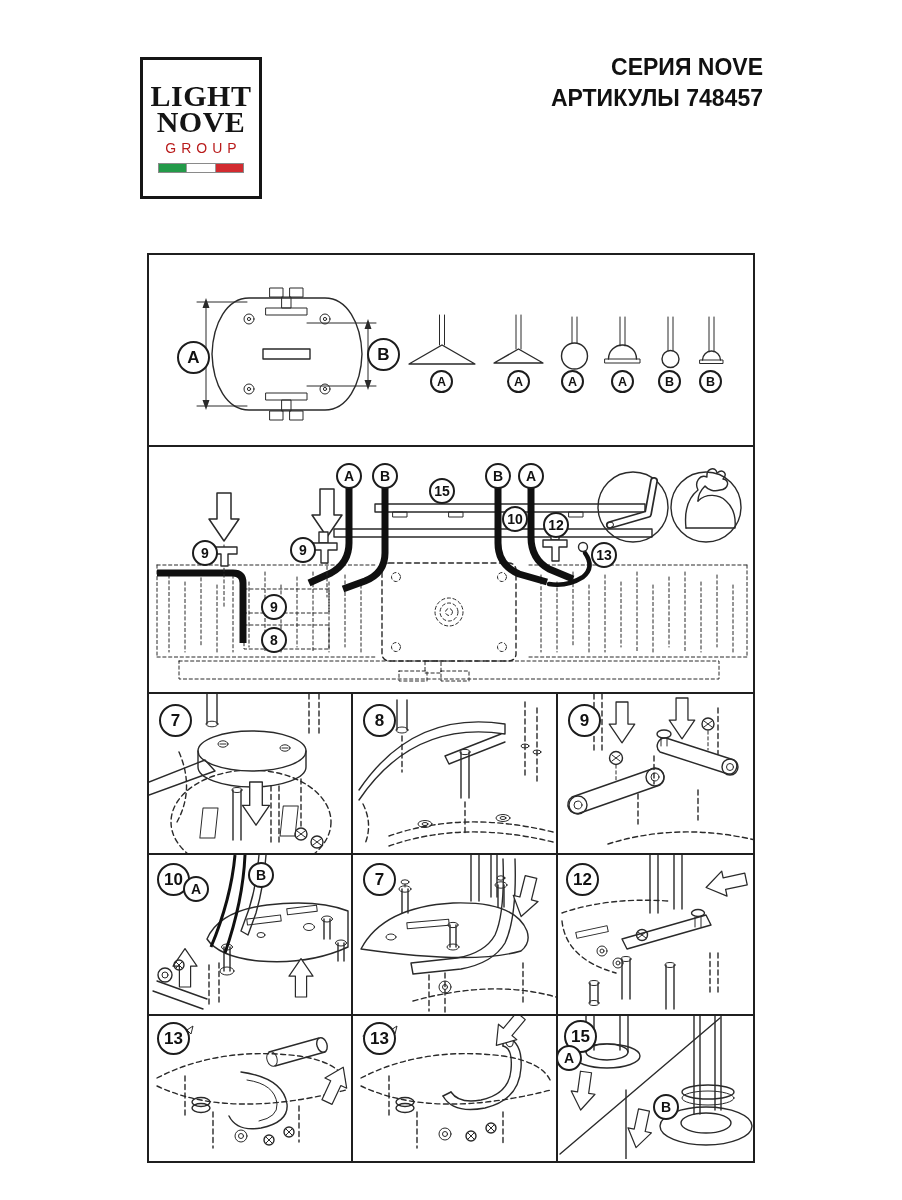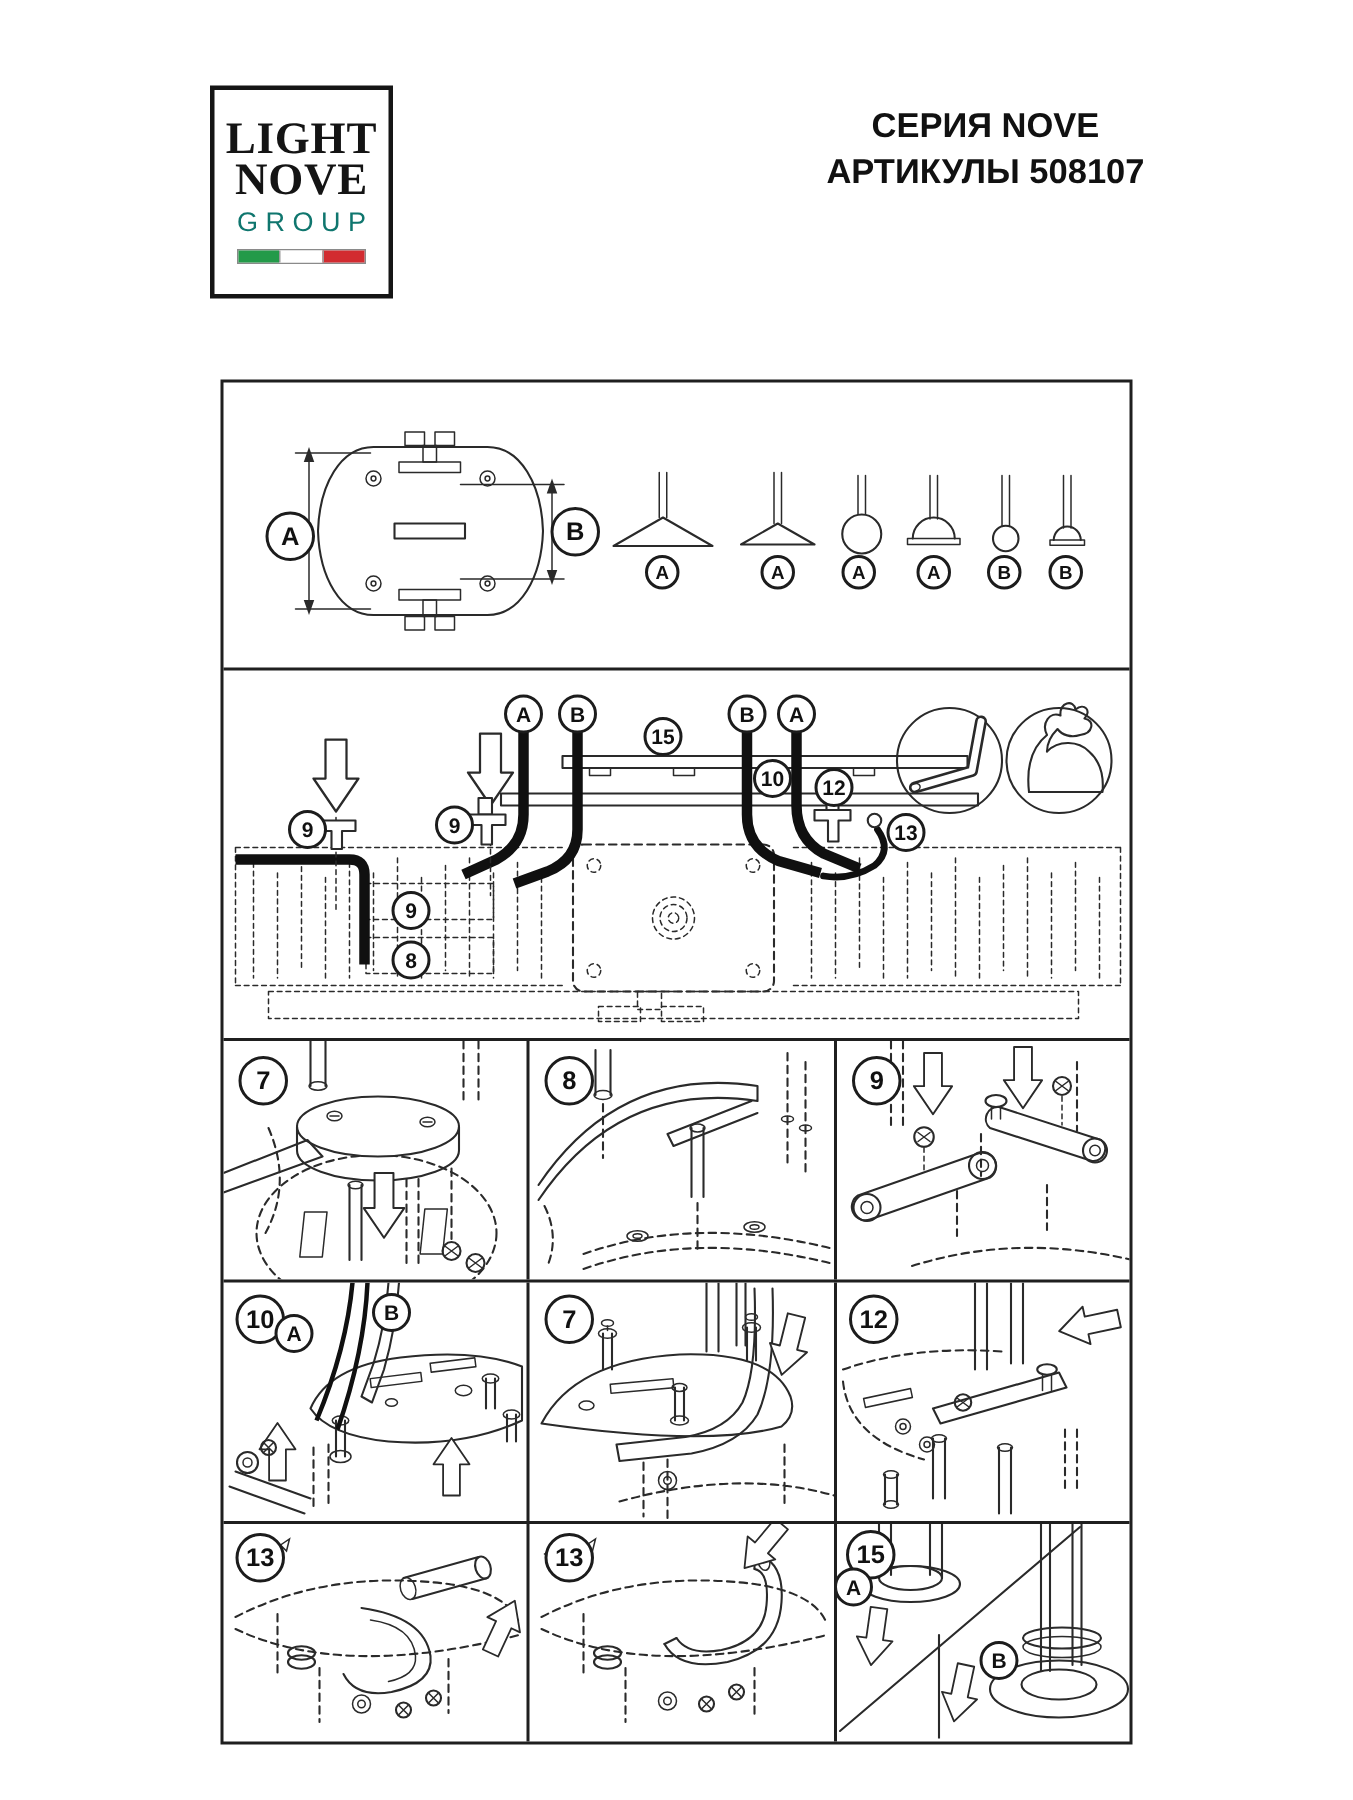--- a/index.html
+++ b/index.html
@@ -4,27 +4,27 @@
 <style>
   html,body{margin:0;padding:0;background:#fff;}
   .page{position:relative;width:902px;height:1200px;background:#fff;overflow:hidden;
         font-family:"Liberation Sans",sans-serif;color:#111;}
   
   .logo-box{position:absolute;left:140px;top:57px;width:122px;height:142px;
             border:3px solid #151515;box-sizing:border-box;background:#fff;
             display:flex;flex-direction:column;align-items:center;justify-content:center;}
   .logo-w{font-family:"Liberation Serif",serif;font-weight:700;font-size:30px;line-height:.88;
           letter-spacing:.5px;color:#141414;}
-  .logo-g{font-family:"Liberation Sans",sans-serif;font-weight:400;font-size:18px;
-          letter-spacing:5px;margin-top:5px;margin-left:5px;color:#0f766e;}
+  .logo-g{font-family:"Liberation Sans",sans-serif;font-weight:400;font-size:14px;
+          letter-spacing:5px;margin-top:5px;margin-left:5px;color:#b91c1c;}
   .flag{width:86px;height:10px;margin-top:7px;border:1px solid #8a8a8a;box-sizing:border-box;
         display:flex;}
   .flag>div{flex:1;}
   .flag>div+div{border-left:1px solid #9a9a9a;}
-  .title-block{position:absolute;right:139px;top:68px;text-align:center;}
+  .title-block{position:absolute;right:139px;top:52px;text-align:right;}
   .t1{font-weight:700;font-size:23px;line-height:31px;}
   .t2{font-weight:700;font-size:27px;line-height:34px;letter-spacing:2px;margin-top:19px;}
   
   .sheet{position:absolute;left:147px;top:253px;width:608px;height:910px;
          border:2px solid #1f1f1f;box-sizing:border-box;background:#fff;}
   .sec{position:absolute;left:0;width:100%;box-sizing:border-box;}
   .sec-dim{top:0;height:192px;border-bottom:2px solid #1f1f1f;}
   .sec-ov{top:192px;height:247px;border-bottom:2px solid #1f1f1f;}
   .row{position:absolute;left:0;width:100%;display:flex;box-sizing:border-box;}
   .r1{top:439px;height:161px;border-bottom:2px solid #1f1f1f;}
@@ -63,21 +63,21 @@
     <div class="logo-g">GROUP</div>
     <div class="flag">
       <div style="background:#239a49"></div>
       <div style="background:#ffffff"></div>
       <div style="background:#d22b30"></div>
     </div>
   </div>
 
   <div class="title-block">
     <div class="t1">СЕРИЯ NOVE</div>
-    <div class="t1">АРТИКУЛЫ 508107</div>
+    <div class="t1">АРТИКУЛЫ 748457</div>
   </div>
 
   <div class="sheet">
 
     <div class="sec sec-dim">
       <svg class="art" width="604" height="190" viewBox="0 0 604 190">
 
         <path class="ln" d="M100,43 L176,43 C198,43 212,68 213,99 C212,130 198,155 176,155 L100,155 C78,155 64,130 63,99 C64,68 78,43 100,43 Z"></path>
         <g>
           <circle class="ln tn" cx="100" cy="64" r="5"></circle>

